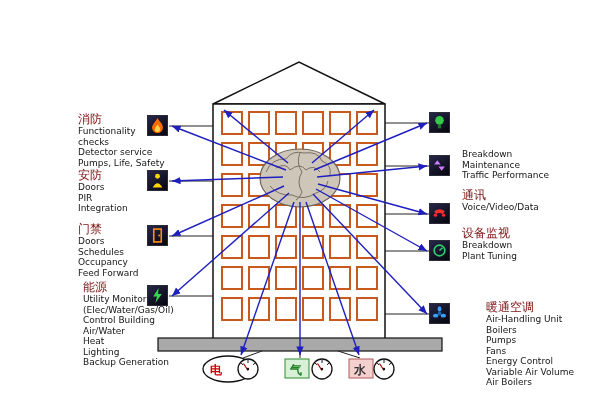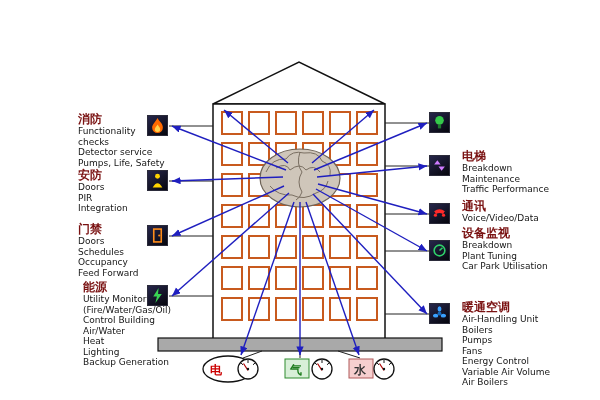--- a/index.html
+++ b/index.html
@@ -12,21 +12,21 @@
   .slab{fill:#a9a9a9;stroke:#111;stroke-width:1.2;}
   .win{fill:#fff;stroke:var(--window-border);stroke-width:2;}
   .arrow{stroke:var(--arrow);stroke-width:1.4;}
   .conn{stroke:#222;stroke-width:1;}
   .squig{fill:none;stroke:#7a6f62;stroke-width:1;}
   .gauge-face{fill:#fff;stroke:#111;stroke-width:1.3;}
   .tick{stroke:#111;stroke-width:1;}
   .needle{stroke:#a00;stroke-width:1.2;}
   .m-label{font-size:12px;font-weight:bold;font-family:"DejaVu Sans",sans-serif;}
   .sec{position:absolute;}
-  .sec .title{font-size:12px;font-weight:bold;color:var(--title);line-height:14px;white-space:nowrap;}
+  .sec .title{font-size:12px;font-weight:normal;color:var(--title);line-height:14px;white-space:nowrap;}
   .sec .items div{font-size:9px;line-height:10.5px;color:#161616;white-space:nowrap;}
   .icon{
     position:absolute;width:21px;height:21px;box-sizing:border-box;
     border:1px solid #2b2b3a;background:linear-gradient(145deg,#26264a,#06060d);
     display:flex;align-items:center;justify-content:center;
   }
   .icon svg{display:block;}
 </style>
 </head>
 <body>
@@ -175,52 +175,50 @@
         <div>Doors</div>
         <div>Schedules</div>
         <div>Occupancy</div>
         <div>Feed Forward</div>
       </div>
   </div>
   <div class="sec" style="left:83px;top:280px">
     <div class="title">能源</div>
     <div class="items">
         <div>Utility Monitoring</div>
-        <div>(Fire/Water/Gas/Oil)</div>
+        <div>(Elec/Water/Gas/Oil)</div>
         <div>Control Building</div>
         <div>Air/Water</div>
         <div>Heat</div>
         <div>Lighting</div>
         <div>Backup Generation</div>
       </div>
   </div>
 
   <div class="sec" style="left:462px;top:149px">
-    <div class="title">电梯</div>
     <div class="items">
         <div>Breakdown</div>
         <div>Maintenance</div>
         <div>Traffic Performance</div>
       </div>
   </div>
-  <div class="sec" style="left:462px;top:199px">
+  <div class="sec" style="left:462px;top:188px">
     <div class="title">通讯</div>
     <div class="items">
         <div>Voice/Video/Data</div>
       </div>
   </div>
   <div class="sec" style="left:462px;top:226px">
     <div class="title">设备监视</div>
     <div class="items">
         <div>Breakdown</div>
         <div>Plant Tuning</div>
-        <div>Car Park Utilisation</div>
-      </div>
-  </div>
-  <div class="sec" style="left:462px;top:300px">
+      </div>
+  </div>
+  <div class="sec" style="left:486px;top:300px">
     <div class="title">暖通空调</div>
     <div class="items">
         <div>Air-Handling Unit</div>
         <div>Boilers</div>
         <div>Pumps</div>
         <div>Fans</div>
         <div>Energy Control</div>
         <div>Variable Air Volume</div>
         <div>Air Boilers</div>
       </div>

